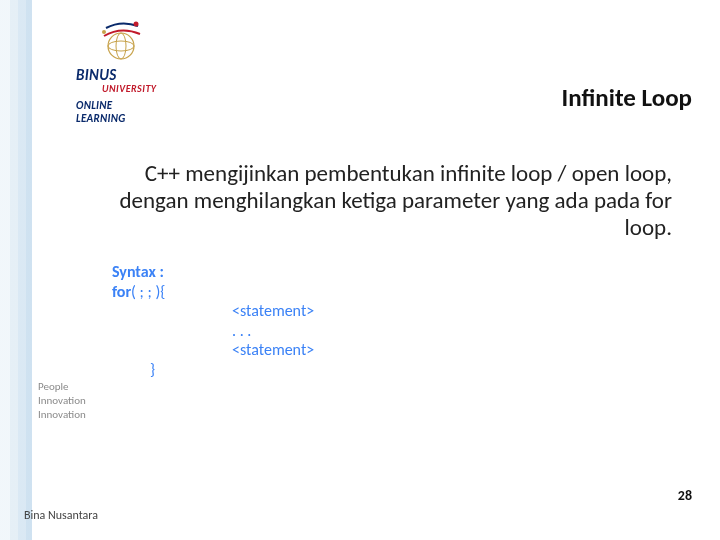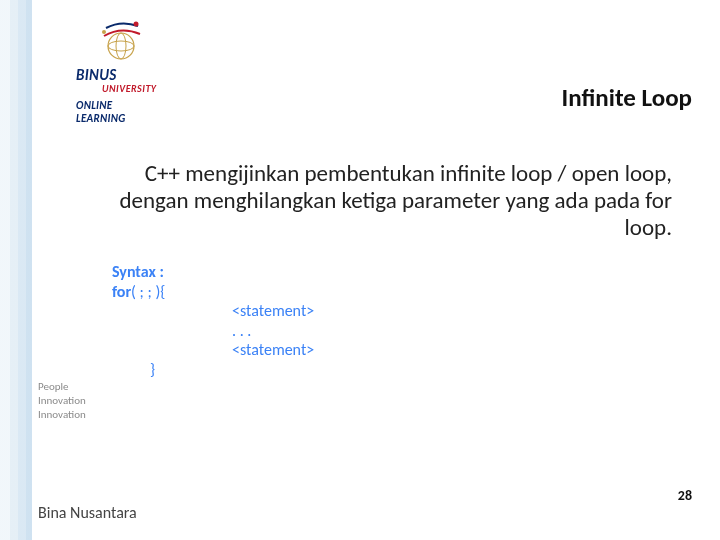--- a/index.html
+++ b/index.html
@@ -92,23 +92,23 @@
   .tagline {
     position: absolute;
     left: 38px;
     top: 380px;
     font-size: 11px;
     line-height: 1.25;
     color: #8a8a8a;
   }
   .footer-left {
     position: absolute;
-    left: 38px;
+    left: 24px;
     bottom: 18px;
-    font-size: 16px;
+    font-size: 12px;
     color: #444;
   }
   .page-num {
     position: absolute;
     right: 28px;
     bottom: 36px;
     font-size: 14px;
     font-weight: 700;
     color: #111;
   }

